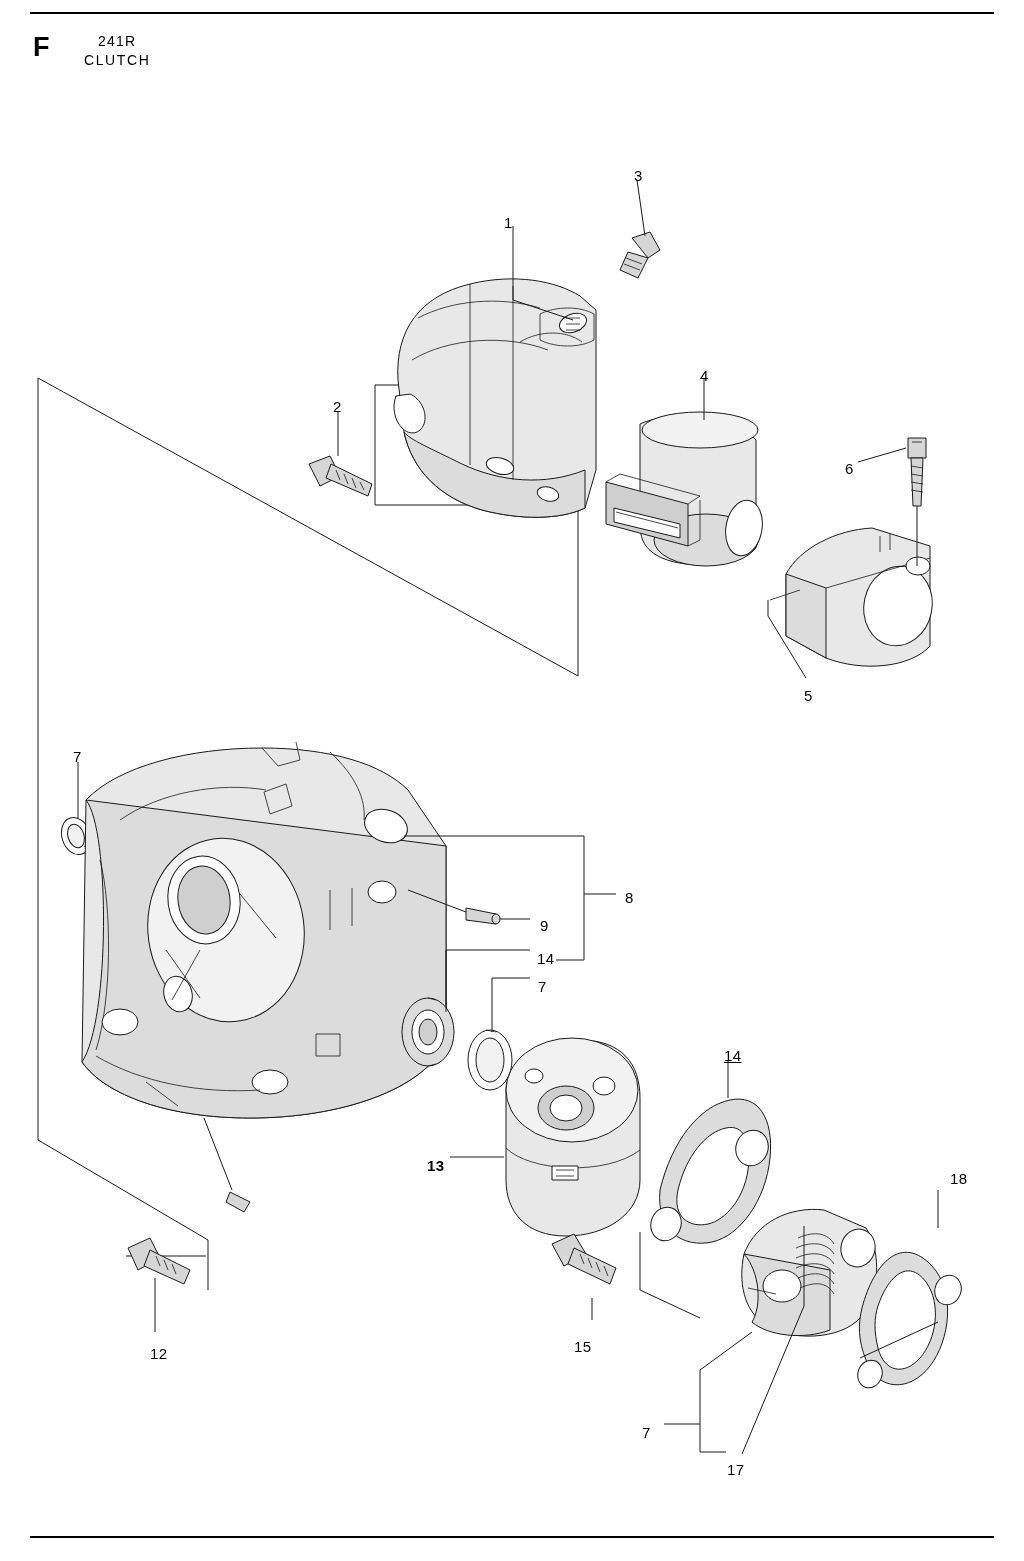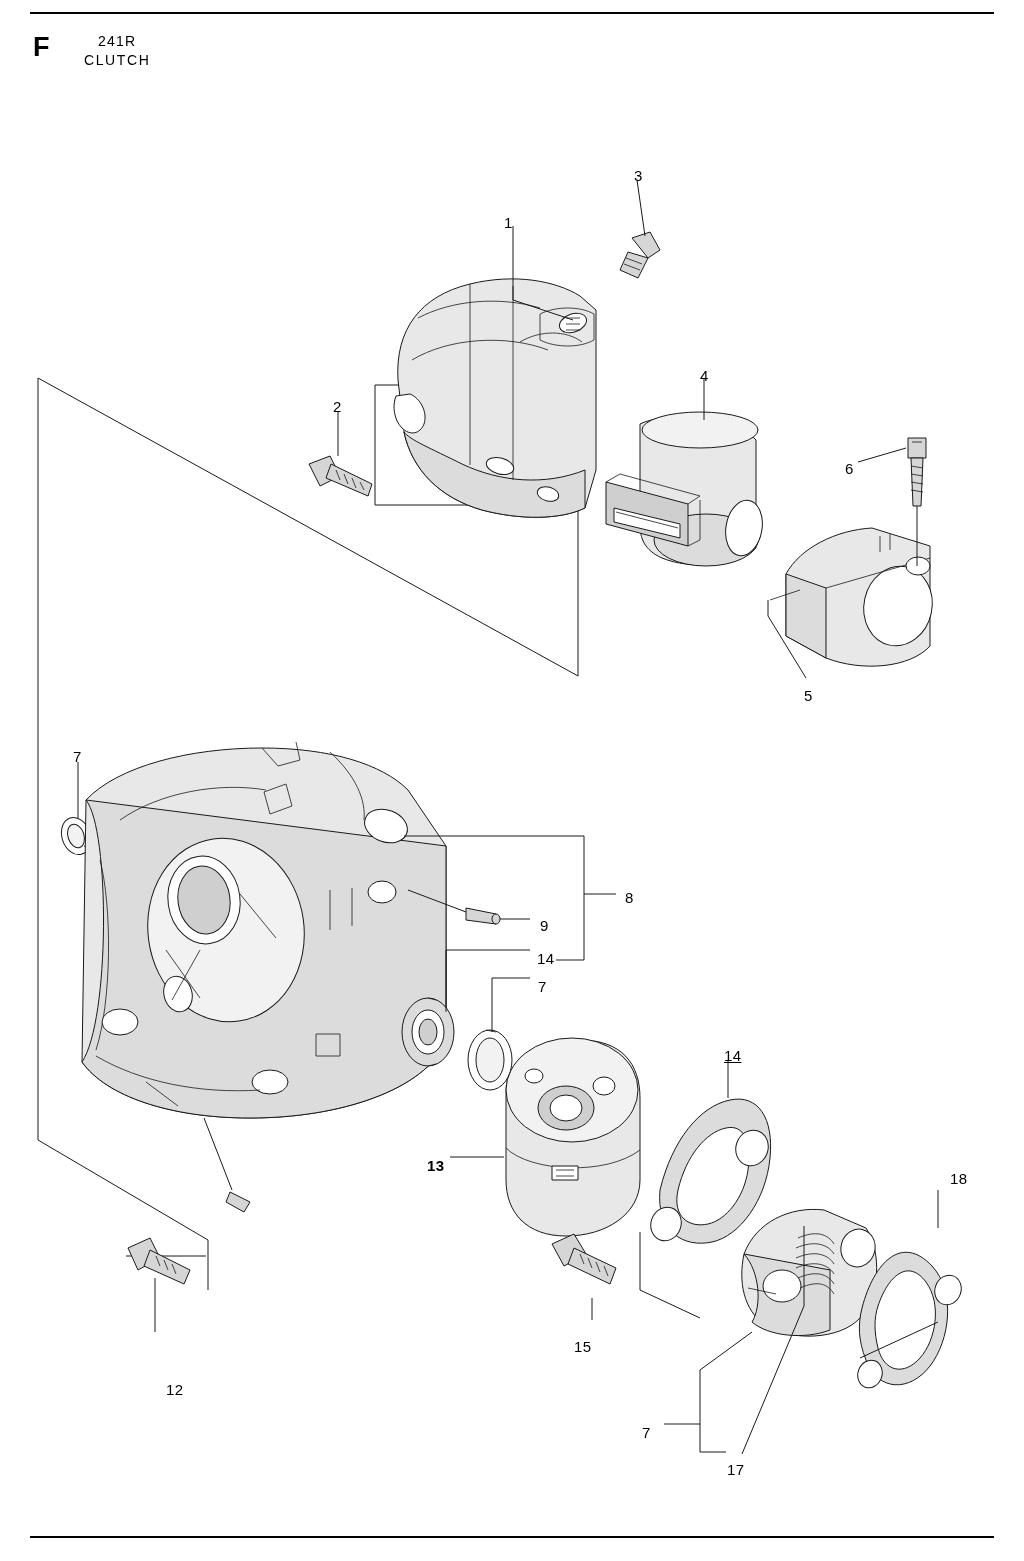--- a/index.html
+++ b/index.html
@@ -338,21 +338,21 @@
   <div class="callout" style="left:333px; top:398px;">2</div>
   <div class="callout" style="left:634px; top:167px;">3</div>
   <div class="callout" style="left:700px; top:367px;">4</div>
   <div class="callout" style="left:804px; top:687px;">5</div>
   <div class="callout" style="left:845px; top:460px;">6</div>
   <div class="callout" style="left:73px;  top:748px;">7</div>
   <div class="callout" style="left:625px; top:889px;">8</div>
   <div class="callout" style="left:540px; top:917px;">9</div>
   <div class="callout" style="left:537px; top:950px;">14</div>
   <div class="callout" style="left:538px; top:978px;">7</div>
-  <div class="callout" style="left:166px; top:1345px;margin-top:36px;">12</div>
+  <div class="callout" style="left:150px; top:1345px;">12</div>
   <div class="callout" style="left:427px; top:1157px;font-weight:bold;">13</div>
   <div class="callout" style="left:724px; top:1047px;text-decoration:underline;">14</div>
   <div class="callout" style="left:574px; top:1338px;">15</div>
   <div class="callout" style="left:642px; top:1424px;">7</div>
   <div class="callout" style="left:727px; top:1461px;">17</div>
   <div class="callout" style="left:934px; top:1170px;margin-left:16px;">18</div>
 
 </div>
 
 </body></html>

